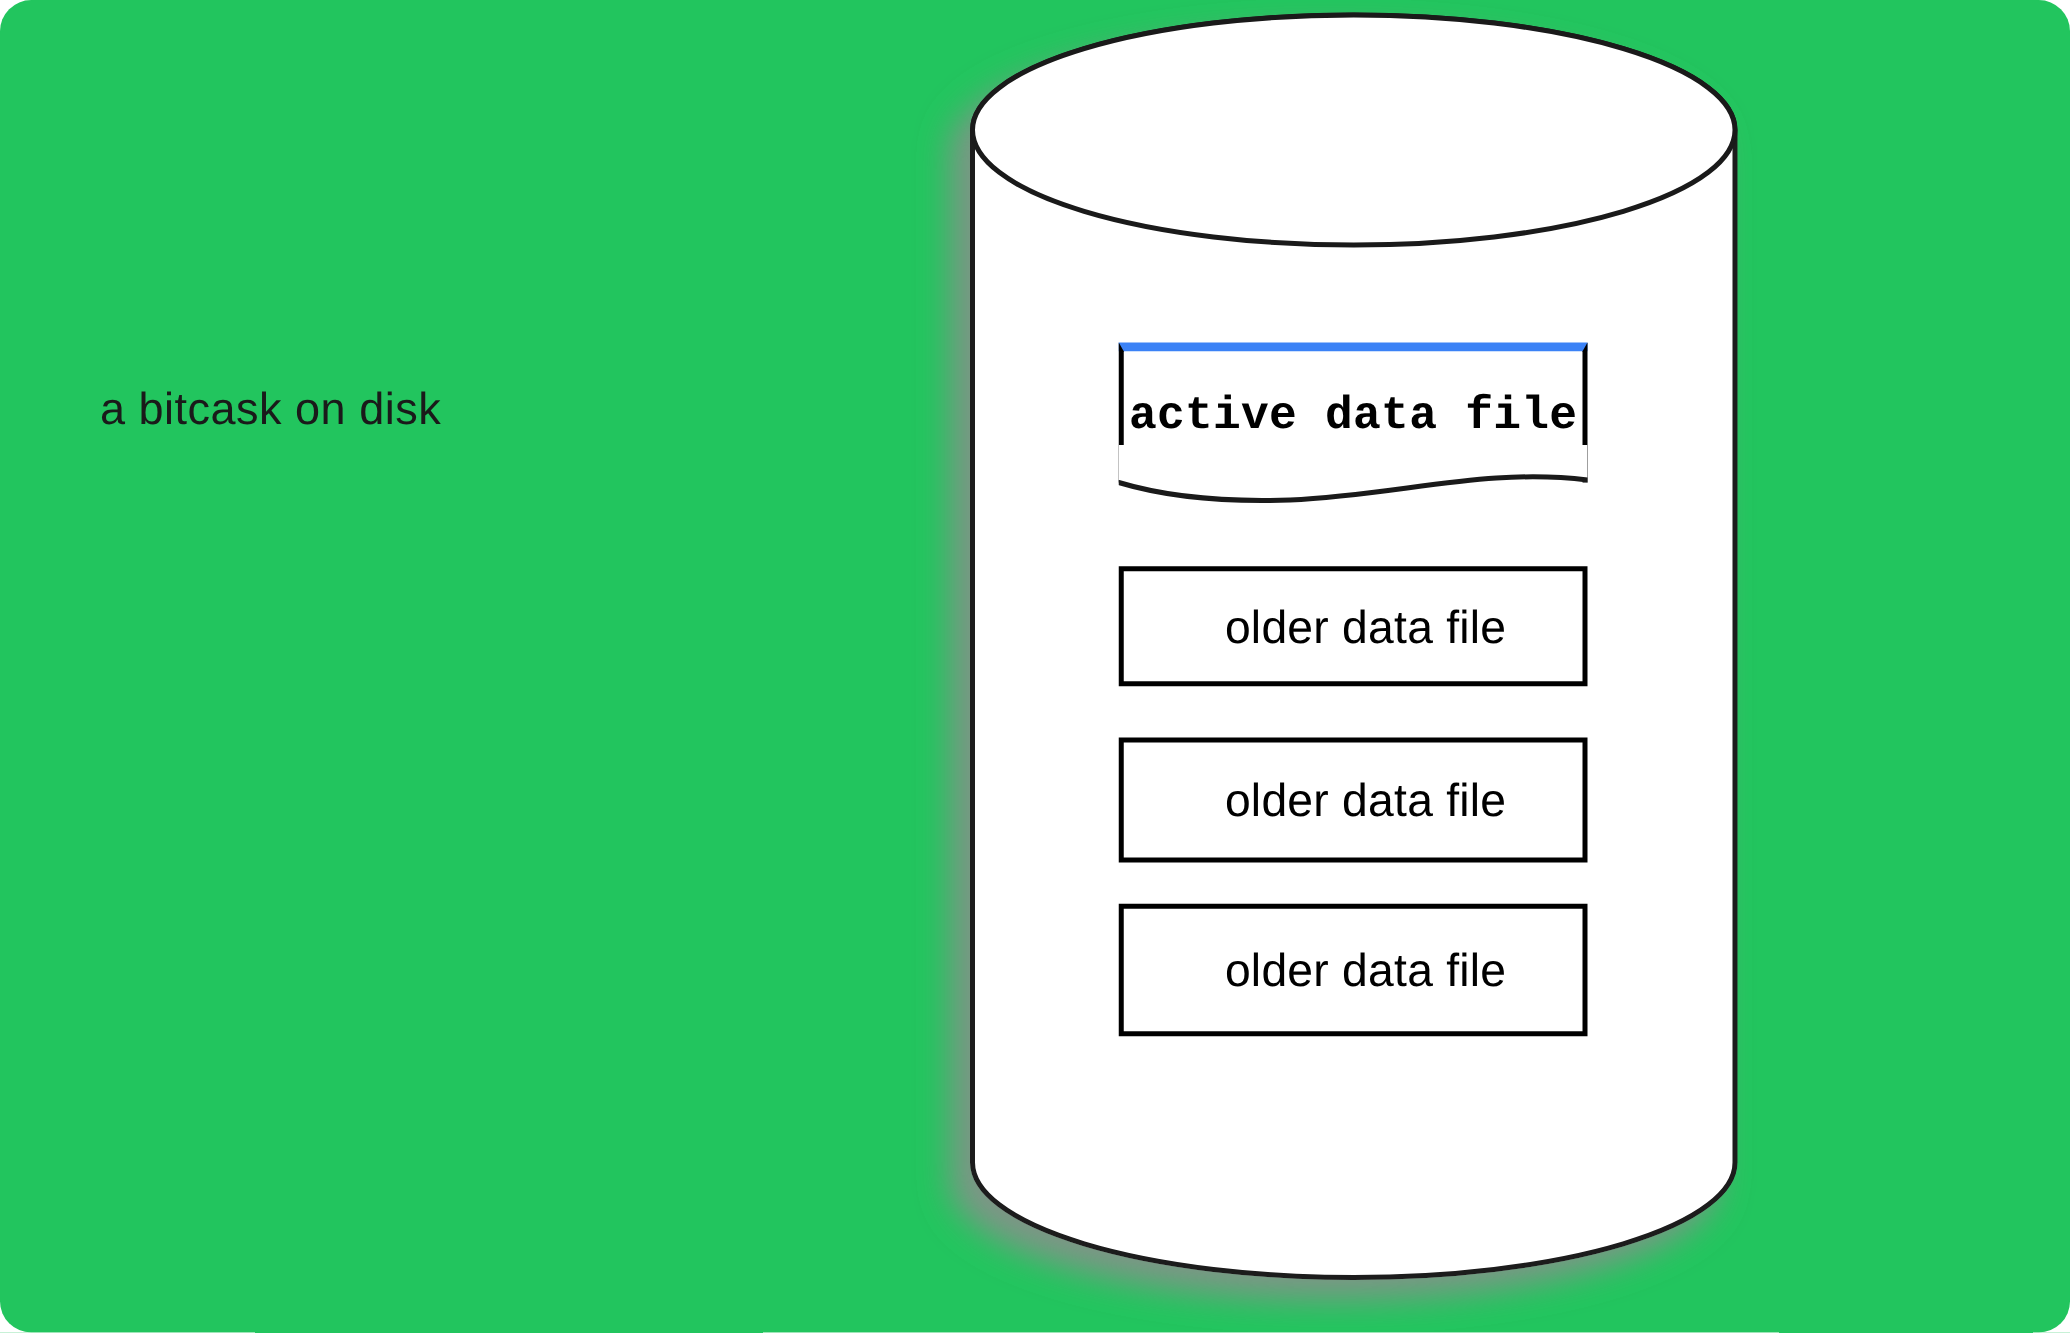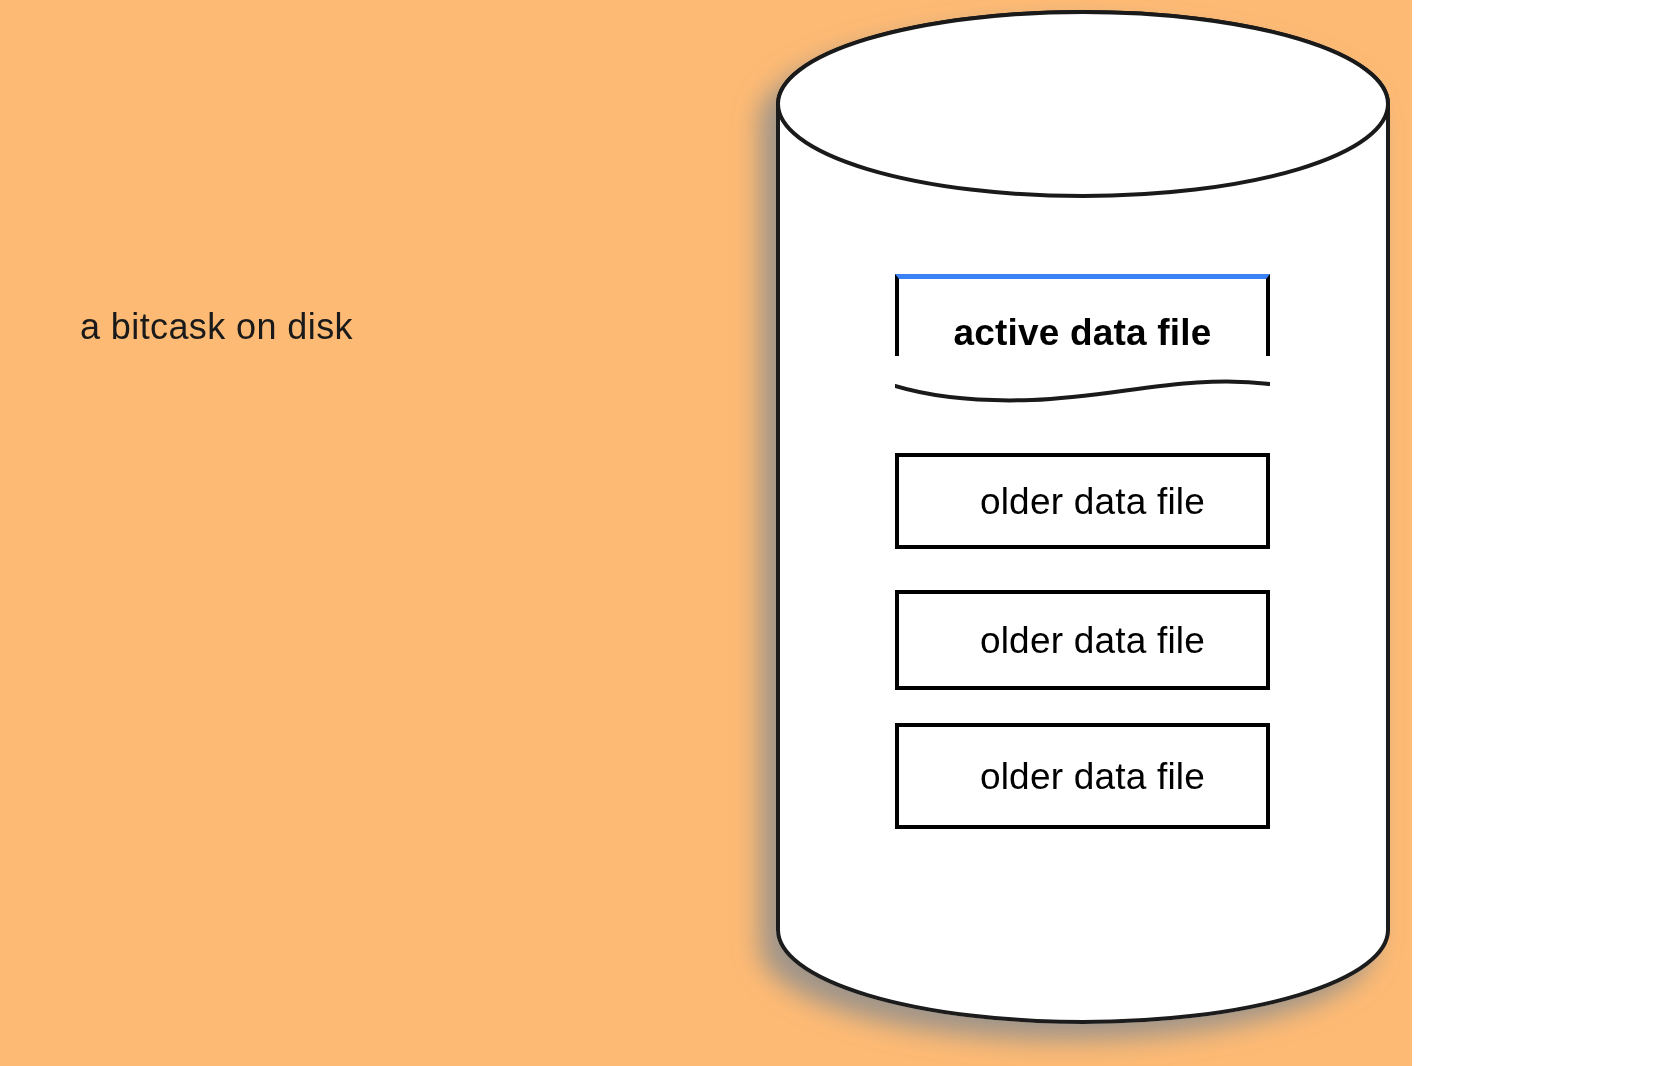--- a/index.html
+++ b/index.html
@@ -7,24 +7,25 @@
     margin: 0;
     padding: 0;
     background: #ffffff;
   }
   body {
     font-family: "Liberation Sans", sans-serif;
     -webkit-font-smoothing: antialiased;
   }
   #stage {
     position: relative;
-    width: 1412px;
+    width: 1656px;
     height: 1066px;
-    background: #fdba74;
+    background: #22c55e;
     overflow: hidden;
+    border-radius: 25px;
   }
 
   
   #caption {
     position: absolute;
     left: 80px;
     top: 306px;
     width: 520px;
     font-size: 36px;
     font-weight: 400;
@@ -78,23 +79,24 @@
   }
   .file-box.older {
     border: 4px solid #000000;
     padding-left: 20px;
   }
 
   
   #box-active {
     border-left: 4px solid #000000;
     border-right: 4px solid #000000;
-    border-top: 5px solid #3b82f6;
+    border-top: 7px solid #3b82f6;
     border-bottom: none;
     background: transparent;
+    font-family: Liberation Mono, monospace;
   }
   #active-wave {
     position: absolute;
     left: -4px;
     bottom: -30px;
     width: calc(100% + 8px);
     height: 60px;
     display: block;
     pointer-events: none;
   }

